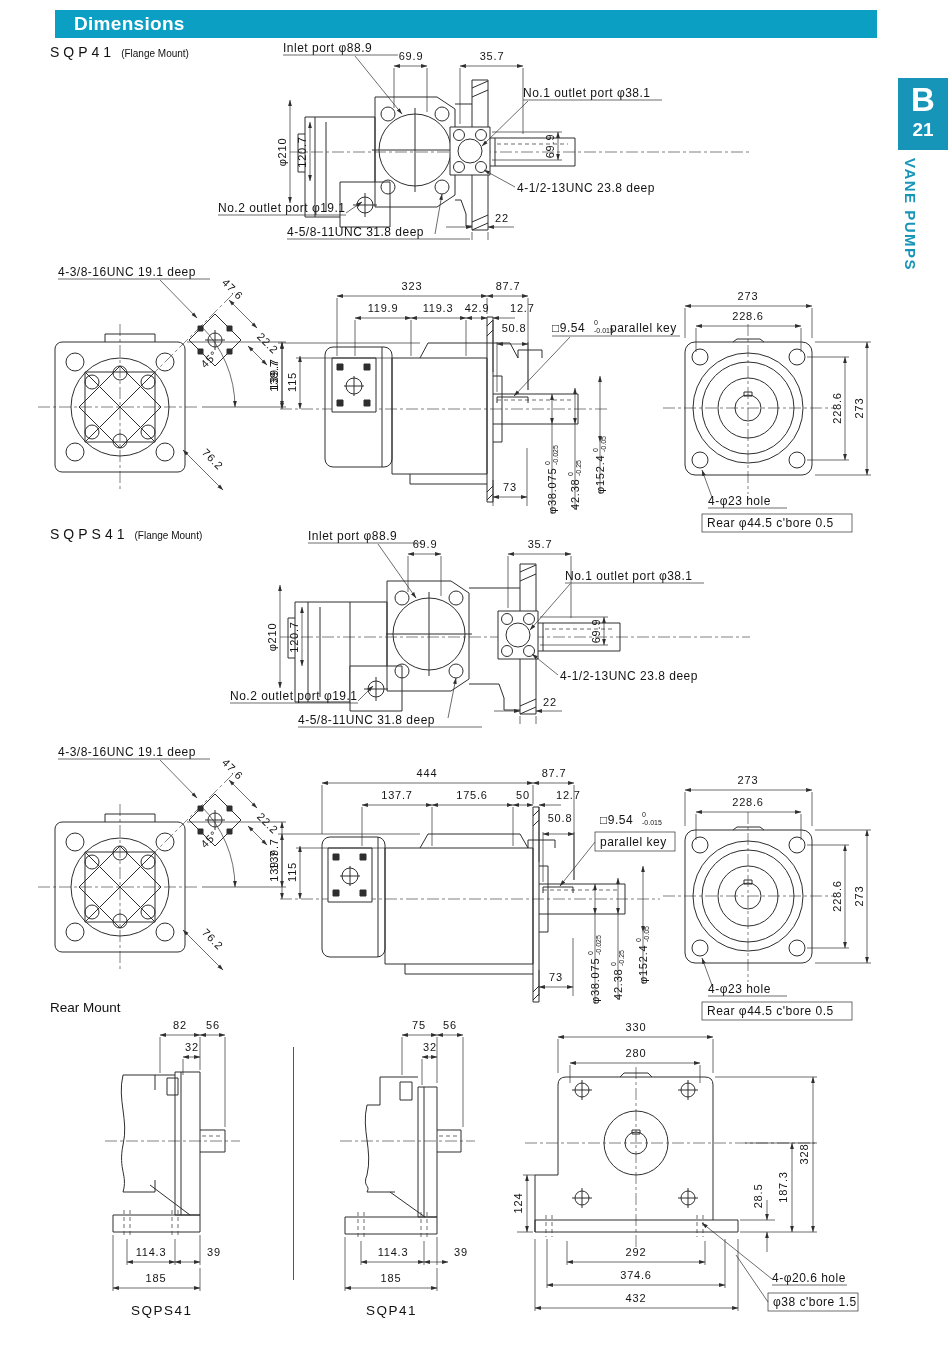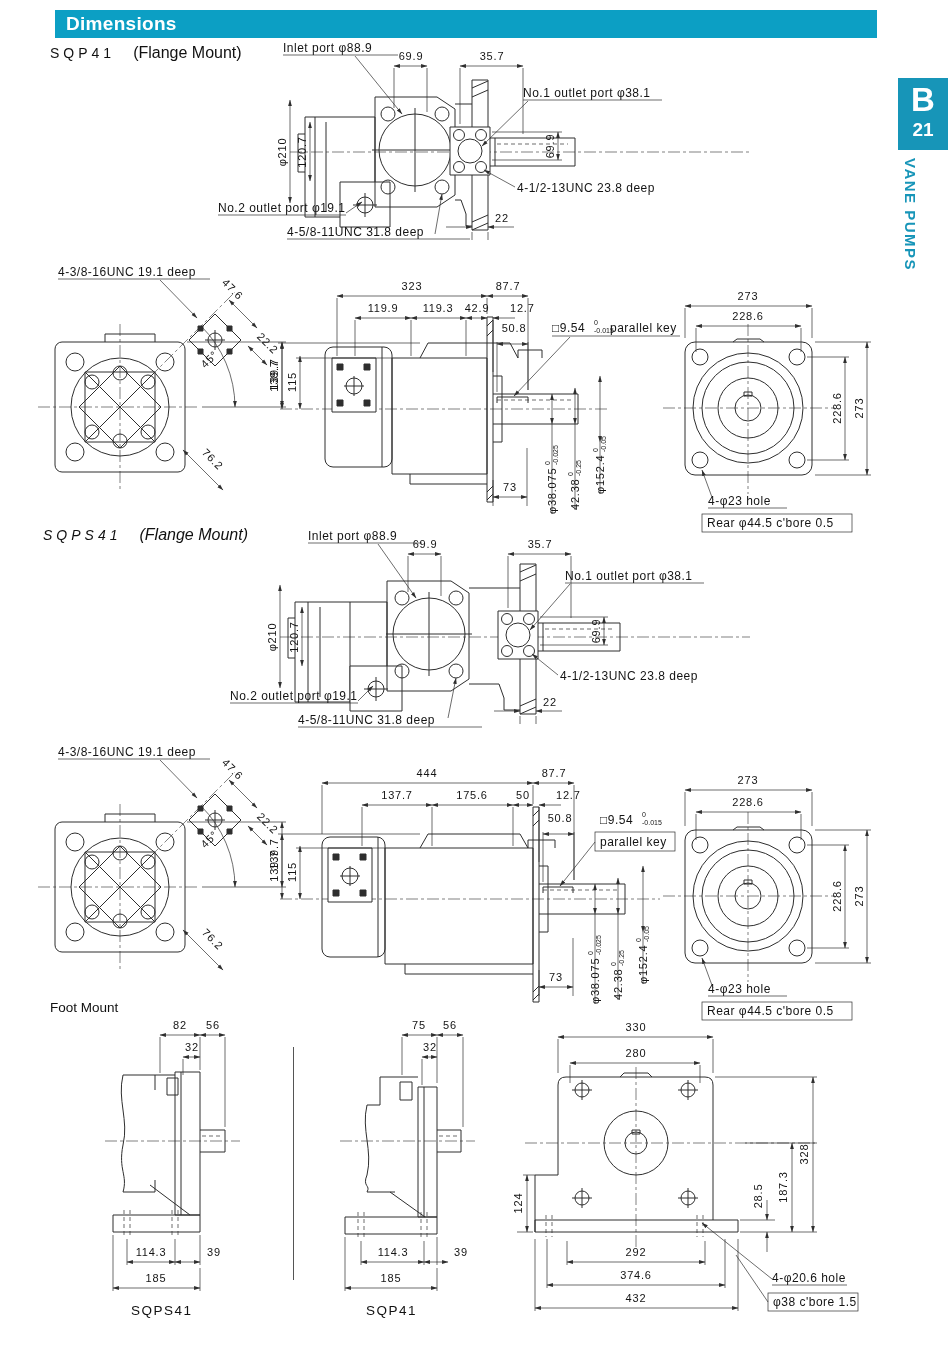--- a/index.html
+++ b/index.html
@@ -1,22 +1,22 @@
 <!DOCTYPE html>
 <html><head>
 <meta charset="utf-8">
 <style>
   * { margin:0; padding:0; box-sizing:border-box; }
   html,body { width:948px; height:1366px; }
   body { position:relative; background:#ffffff; font-family:"Liberation Sans",sans-serif; color:#111; overflow:hidden; }
   .hdr { position:absolute; left:55px; top:10px; width:822px; height:28px; background:#0c9fc4; color:#fff;
-         font-size:19px; font-weight:bold; line-height:27px; padding-left:11px; letter-spacing:.3px; }
+         font-size:19px; font-weight:bold; line-height:27px; padding-left:19px; letter-spacing:.3px; }
   .sec-title { position:absolute; font-size:14px; white-space:nowrap; }
   .model { letter-spacing:4px; }
-  .mount { font-size:16px; margin-left:18px; }
+  .mount { font-size:10px; margin-left:6px; }
   .plain-title { position:absolute; font-size:13.5px; }
   .tab { position:absolute; left:898px; top:78px; width:50px; height:72px; background:#1795b8; color:#fff; text-align:center; }
   .tab .l { display:block; font-size:33px; font-weight:bold; line-height:38px; margin-top:3px; }
   .tab .n { display:block; font-size:19px; font-weight:bold; line-height:22px; }
   .vlabel { position:absolute; left:902px; top:158px; color:#1795b8; font-weight:bold; font-size:15px;
             letter-spacing:1.5px; writing-mode:vertical-rl; white-space:nowrap; }
   .caption { position:absolute; font-size:13.5px; letter-spacing:1.5px; }
   .divider { position:absolute; left:293px; top:1047px; width:1px; height:233px; background:#555; }
   svg { position:absolute; overflow:visible; }
   svg text { font-family:"Liberation Sans",sans-serif; fill:#141414; }
@@ -264,21 +264,21 @@
     <path class="sd" marker-start="url(#ar)" marker-end="url(#ar)" d="M212,80 V213"></path>
     <text class="d" transform="rotate(-90 208 146)" x="208" y="146" text-anchor="middle">273</text>
     <text class="d2" x="53" y="243">4-φ23 hole</text>
     <path class="sd" d="M53,246 H132"></path>
     <path class="sd" marker-end="url(#ar)" d="M58,238 L47,208"></path>
     <rect class="sd" x="47" y="252" width="150" height="18"></rect>
     <text class="d2" x="52" y="265">Rear φ44.5 c'bore 0.5</text>
   </g>
 </svg>
 
-<div class="sec-title" style="left:43px;top:526px;font-style:italic;">
+<div class="sec-title" style="left:50px;top:526px;">
   <span class="model">SQPS41</span><span class="mount">(Flange Mount)</span>
 </div>
 
 <svg style="left:150px;top:528px;" width="560" height="218" viewBox="0 0 560 218">
   <path class="cl" d="M130,109 H600"></path>
   <g class="s">
     <rect x="145" y="74" width="92" height="100"></rect>
     <path d="M158,74 V174 M170,79 V169 M200,74 V174 M145,90 h-7 v40 h7"></path>
     <rect class="sw" x="200" y="138" width="52" height="45"></rect>
     <circle cx="226" cy="161" r="8"></circle>
@@ -487,21 +487,21 @@
     <path class="sd" marker-start="url(#ar)" marker-end="url(#ar)" d="M212,88 V221"></path>
     <text class="d" transform="rotate(-90 208 154)" x="208" y="154" text-anchor="middle">273</text>
     <text class="d2" x="53" y="251">4-φ23 hole</text>
     <path class="sd" d="M53,254 H132"></path>
     <path class="sd" marker-end="url(#ar)" d="M58,246 L47,216"></path>
     <rect class="sd" x="47" y="260" width="150" height="18"></rect>
     <text class="d2" x="52" y="273">Rear φ44.5 c'bore 0.5</text>
   </g>
 </svg>
 
-<div class="plain-title" style="left:50px;top:1000px;">Foot Mount</div>
+<div class="plain-title" style="left:50px;top:1000px;">Rear Mount</div>
 
 <svg style="left:55px;top:1015px;" width="240" height="300" viewBox="0 0 240 300">
   <path class="cl" d="M50,126 H185"></path>
   <g class="s">
     <path d="M68,60 H120 M68,177 H100 M68,60 C62,85 74,105 68,130 C63,155 73,160 68,177"></path>
     <path d="M100,60 V75 M100,165 V177"></path>
     <rect x="120" y="57" width="25" height="143"></rect>
     <path d="M126,57 V200"></path>
     <rect x="112" y="63" width="11" height="17"></rect>
     <path d="M95,170 L135,200"></path>

